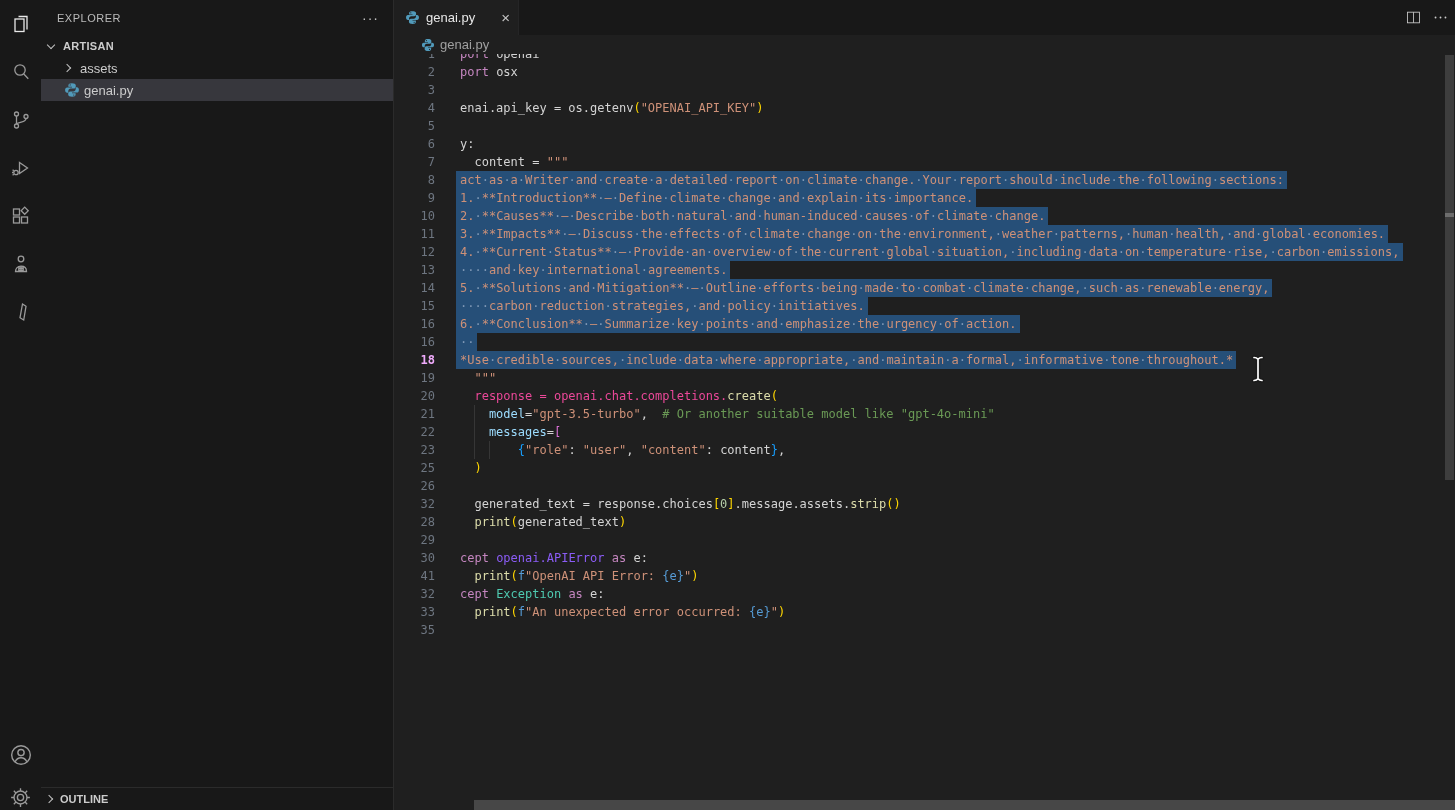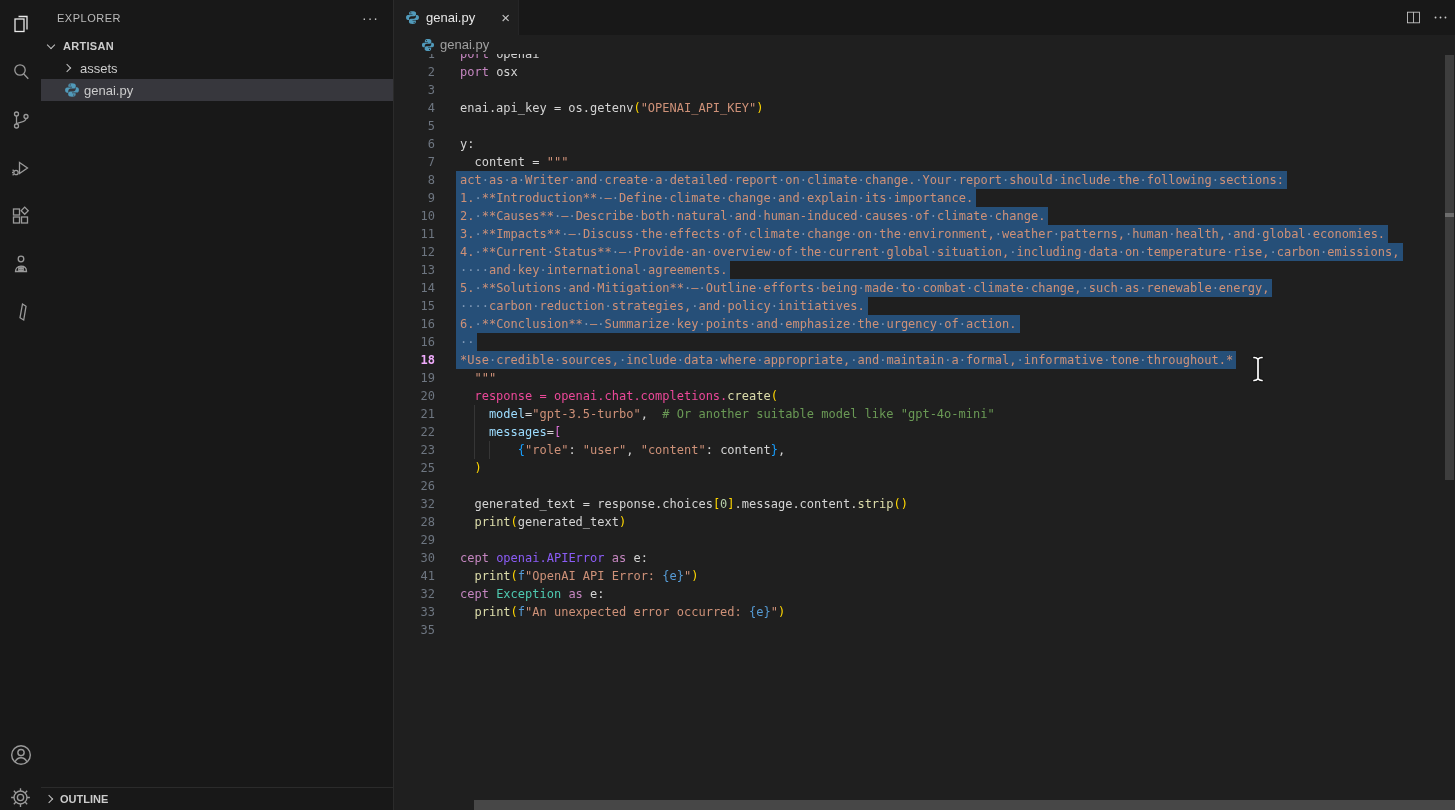--- a/index.html
+++ b/index.html
@@ -227,21 +227,21 @@
         <div class="cl"><span class="ln">16</span><span class="lt sel"><span style="color:#CE9178">6.<span class="wsd">·</span>**Conclusion**<span class="wsd">·</span>–<span class="wsd">·</span>Summarize<span class="wsd">·</span>key<span class="wsd">·</span>points<span class="wsd">·</span>and<span class="wsd">·</span>emphasize<span class="wsd">·</span>the<span class="wsd">·</span>urgency<span class="wsd">·</span>of<span class="wsd">·</span>action.</span></span></div>
         <div class="cl"><span class="ln">16</span><span class="lt sel"><span style="color:#CE9178"><span class="wsd">·</span><span class="wsd">·</span></span></span></div>
         <div class="cl"><span class="ln act">18</span><span class="lt sel"><span style="color:#CE9178">*Use<span class="wsd">·</span>credible<span class="wsd">·</span>sources,<span class="wsd">·</span>include<span class="wsd">·</span>data<span class="wsd">·</span>where<span class="wsd">·</span>appropriate,<span class="wsd">·</span>and<span class="wsd">·</span>maintain<span class="wsd">·</span>a<span class="wsd">·</span>formal,<span class="wsd">·</span>informative<span class="wsd">·</span>tone<span class="wsd">·</span>throughout.*</span></span></div>
         <div class="cl"><span class="ln">19</span><span class="lt"><span style="color:#D4D4D4">  </span><span style="color:#CE9178">"""</span></span></div>
         <div class="cl"><span class="ln">20</span><span class="lt"><span style="color:#ec4899">  response = openai.chat.completions.</span><span style="color:#DCDCAA">create</span><span style="color:#FFD700">(</span></span></div>
         <div class="cl"><span class="ln">21</span><i class="ig" style="left: 79.44px;"></i><span class="lt"><span style="color:#9CDCFE">    model</span><span style="color:#D4D4D4">=</span><span style="color:#CE9178">"gpt-3.5-turbo"</span><span style="color:#D4D4D4">,  </span><span style="color:#6A9955"># Or another suitable model like "gpt-4o-mini"</span></span></div>
         <div class="cl"><span class="ln">22</span><i class="ig" style="left: 79.44px;"></i><span class="lt"><span style="color:#9CDCFE">    messages</span><span style="color:#D4D4D4">=</span><span style="color:#DA70D6">[</span></span></div>
         <div class="cl"><span class="ln">23</span><i class="ig" style="left: 79.44px;"></i><i class="ig" style="left: 93.88px;"></i><span class="lt"><span style="color:#D4D4D4">        </span><span style="color:#179FFF">{</span><span style="color:#CE9178">"role"</span><span style="color:#D4D4D4">: </span><span style="color:#CE9178">"user"</span><span style="color:#D4D4D4">, </span><span style="color:#CE9178">"content"</span><span style="color:#D4D4D4">: content</span><span style="color:#179FFF">}</span><span style="color:#D4D4D4">,</span></span></div>
         <div class="cl"><span class="ln">25</span><span class="lt"><span style="color:#D4D4D4">  </span><span style="color:#FFD700">)</span></span></div>
         <div class="cl"><span class="ln">26</span><span class="lt"></span></div>
-        <div class="cl"><span class="ln">32</span><span class="lt"><span style="color:#D4D4D4">  generated_text = response.choices</span><span style="color:#FFD700">[</span><span style="color:#B5CEA8">0</span><span style="color:#FFD700">]</span><span style="color:#D4D4D4">.message.content.</span><span style="color:#DCDCAA">strip</span><span style="color:#FFD700">()</span></span></div>
+        <div class="cl"><span class="ln">32</span><span class="lt"><span style="color:#D4D4D4">  generated_text = response.choices</span><span style="color:#FFD700">[</span><span style="color:#B5CEA8">0</span><span style="color:#FFD700">]</span><span style="color:#D4D4D4">.message.assets.</span><span style="color:#DCDCAA">strip</span><span style="color:#FFD700">()</span></span></div>
         <div class="cl"><span class="ln">28</span><span class="lt"><span style="color:#D4D4D4">  </span><span style="color:#DCDCAA">print</span><span style="color:#FFD700">(</span><span style="color:#D4D4D4">generated_text</span><span style="color:#FFD700">)</span></span></div>
         <div class="cl"><span class="ln">29</span><span class="lt"></span></div>
         <div class="cl"><span class="ln">30</span><span class="lt"><span style="color:#C586C0">cept</span><span style="color:#8b5cf6"> openai.APIError </span><span style="color:#C586C0">as</span><span style="color:#D4D4D4"> e:</span></span></div>
         <div class="cl"><span class="ln">41</span><span class="lt"><span style="color:#D4D4D4">  </span><span style="color:#DCDCAA">print</span><span style="color:#FFD700">(</span><span style="color:#569CD6">f</span><span style="color:#CE9178">"OpenAI API Error: </span><span style="color:#569CD6">{e}</span><span style="color:#CE9178">"</span><span style="color:#FFD700">)</span></span></div>
         <div class="cl"><span class="ln">32</span><span class="lt"><span style="color:#C586C0">cept </span><span style="color:#4EC9B0">Exception</span><span style="color:#D4D4D4"> </span><span style="color:#C586C0">as</span><span style="color:#D4D4D4"> e:</span></span></div>
         <div class="cl"><span class="ln">33</span><span class="lt"><span style="color:#D4D4D4">  </span><span style="color:#DCDCAA">print</span><span style="color:#FFD700">(</span><span style="color:#569CD6">f</span><span style="color:#CE9178">"An unexpected error occurred: </span><span style="color:#569CD6">{e}</span><span style="color:#CE9178">"</span><span style="color:#FFD700">)</span></span></div>
         <div class="cl"><span class="ln">35</span><span class="lt"></span></div>
       </div>
   </div>
   <div class="hscroll"></div>

